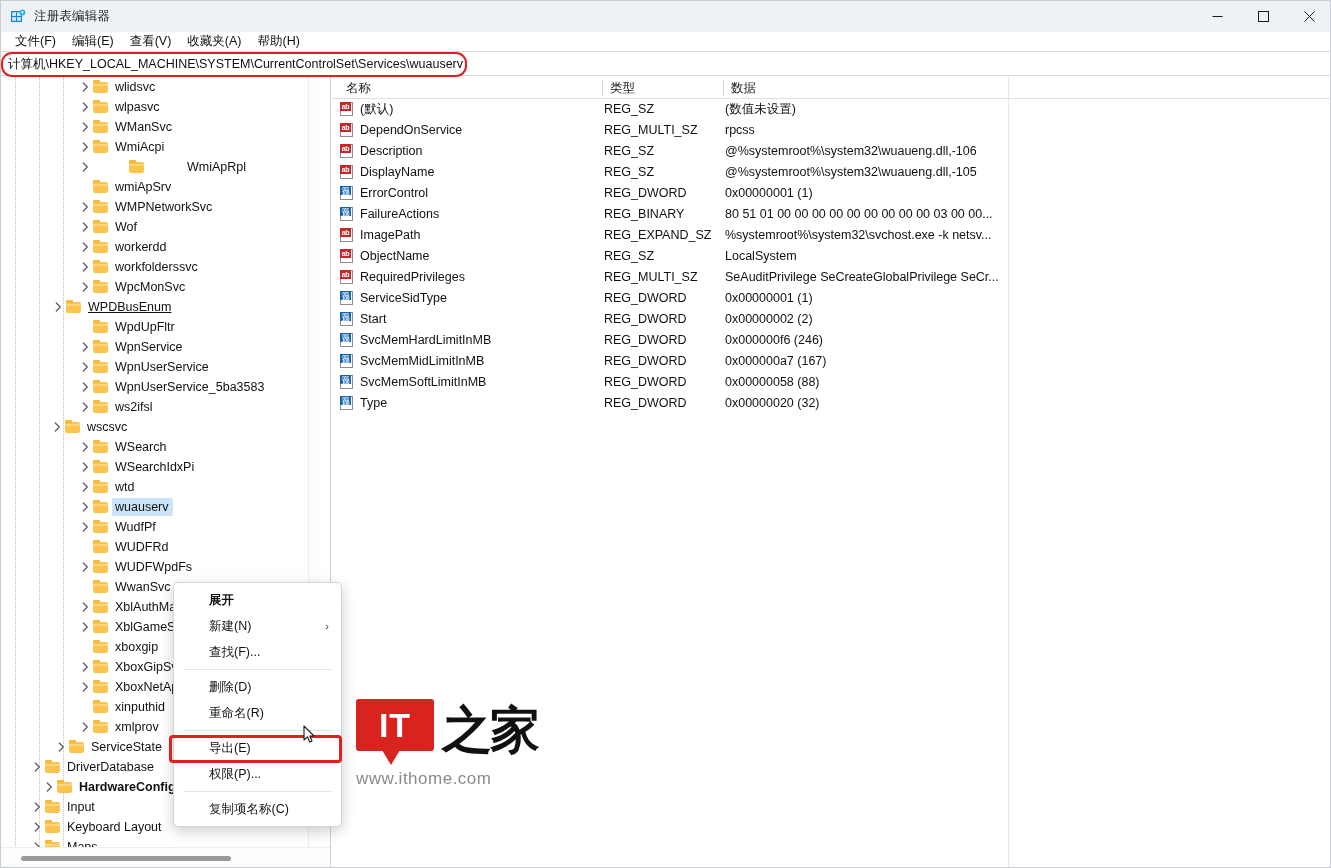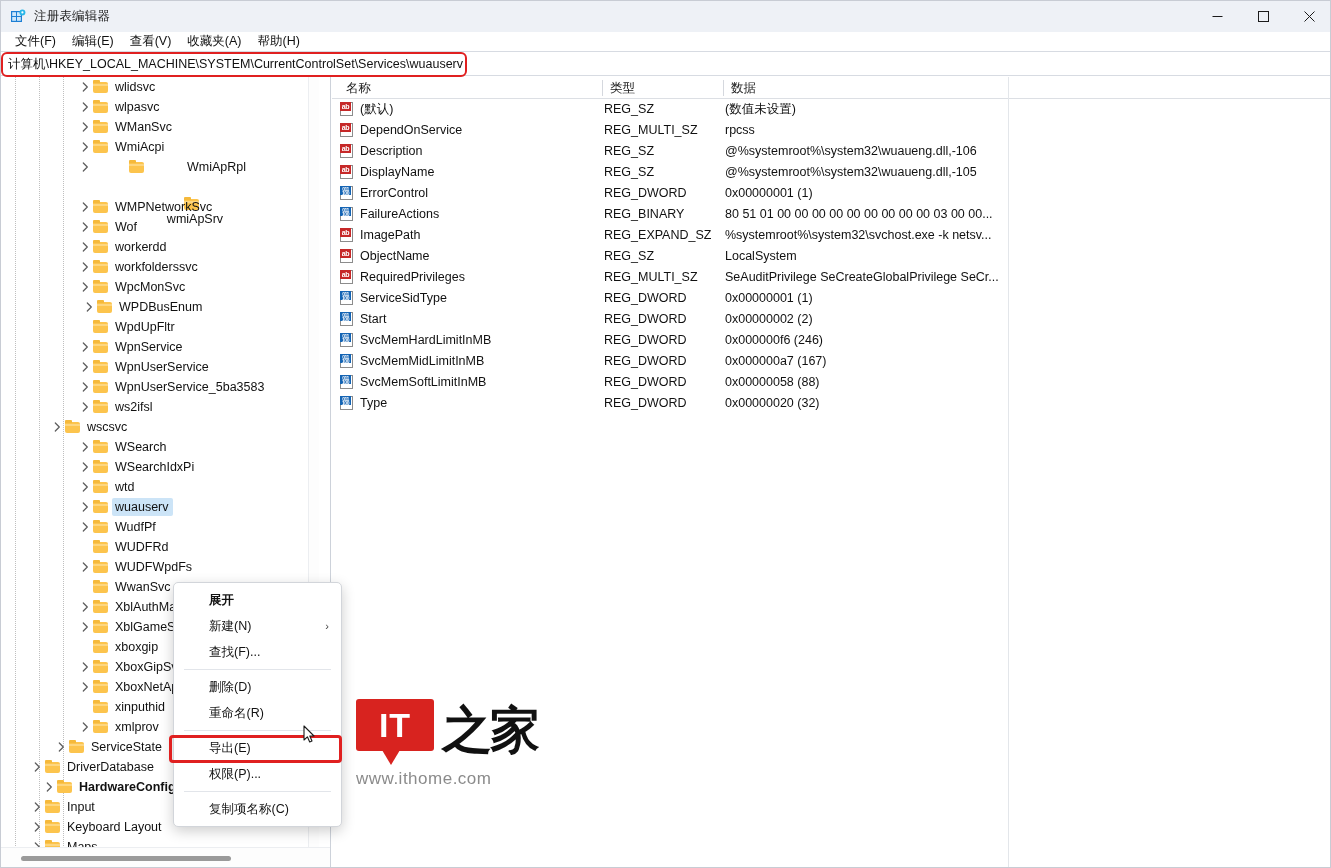--- a/index.html
+++ b/index.html
@@ -63,21 +63,21 @@
     position: absolute; left: 0; top: 50px;
     width: 1331px; height: 25px;
     background: #ffffff;
     border-top: 1px solid #d7dbe2;
     border-bottom: 1px solid #d7dbe2;
   }
   #addressbar {
     position: absolute; left: 0; top: 0;
     width: 466px; height: 25px;
     border: 2px solid #e02020;
-    border-radius: 6px;
+    border-radius: 11px;
     background: #ffffff;
     display: flex; align-items: center;
     padding-left: 5px;
     overflow: hidden;
   }
   #address-text {
     font-size: 12.5px; color: #111; white-space: nowrap;
   }
 
   
@@ -433,21 +433,21 @@
               <span class="twist">
                 <svg width="7" height="10" viewBox="0 0 7 10">
                   <path d="M1.3,1 L5.3,5 L1.3,9" fill="none" stroke="#5a5a5a" stroke-width="1.2" stroke-linecap="round" stroke-linejoin="round"></path>
                 </svg>
               </span>
               <span class="tfolder">
                 <i></i>
               </span>
               <span class="tlabel">WmiApRpl</span>
             </div>
-            <div class="tnode" style="padding-left: 76px; flex-direction: column;">
+            <div class="tnode" style="padding-left: 76px;">
               <span class="twist empty">
                 <svg width="7" height="10" viewBox="0 0 7 10">
                   <path d="M1.3,1 L5.3,5 L1.3,9" fill="none" stroke="#5a5a5a" stroke-width="1.2" stroke-linecap="round" stroke-linejoin="round"></path>
                 </svg>
               </span>
               <span class="tfolder">
                 <i></i>
               </span>
               <span class="tlabel">wmiApSrv</span>
             </div>
@@ -499,21 +499,21 @@
               <span class="twist">
                 <svg width="7" height="10" viewBox="0 0 7 10">
                   <path d="M1.3,1 L5.3,5 L1.3,9" fill="none" stroke="#5a5a5a" stroke-width="1.2" stroke-linecap="round" stroke-linejoin="round"></path>
                 </svg>
               </span>
               <span class="tfolder">
                 <i></i>
               </span>
               <span class="tlabel">WpcMonSvc</span>
             </div>
-            <div class="tnode" style="padding-left: 80px;">
+            <div class="tnode" style="padding-left: 49px; text-decoration: underline;">
               <span class="twist">
                 <svg width="7" height="10" viewBox="0 0 7 10">
                   <path d="M1.3,1 L5.3,5 L1.3,9" fill="none" stroke="#5a5a5a" stroke-width="1.2" stroke-linecap="round" stroke-linejoin="round"></path>
                 </svg>
               </span>
               <span class="tfolder">
                 <i></i>
               </span>
               <span class="tlabel">WPDBusEnum</span>
             </div>

